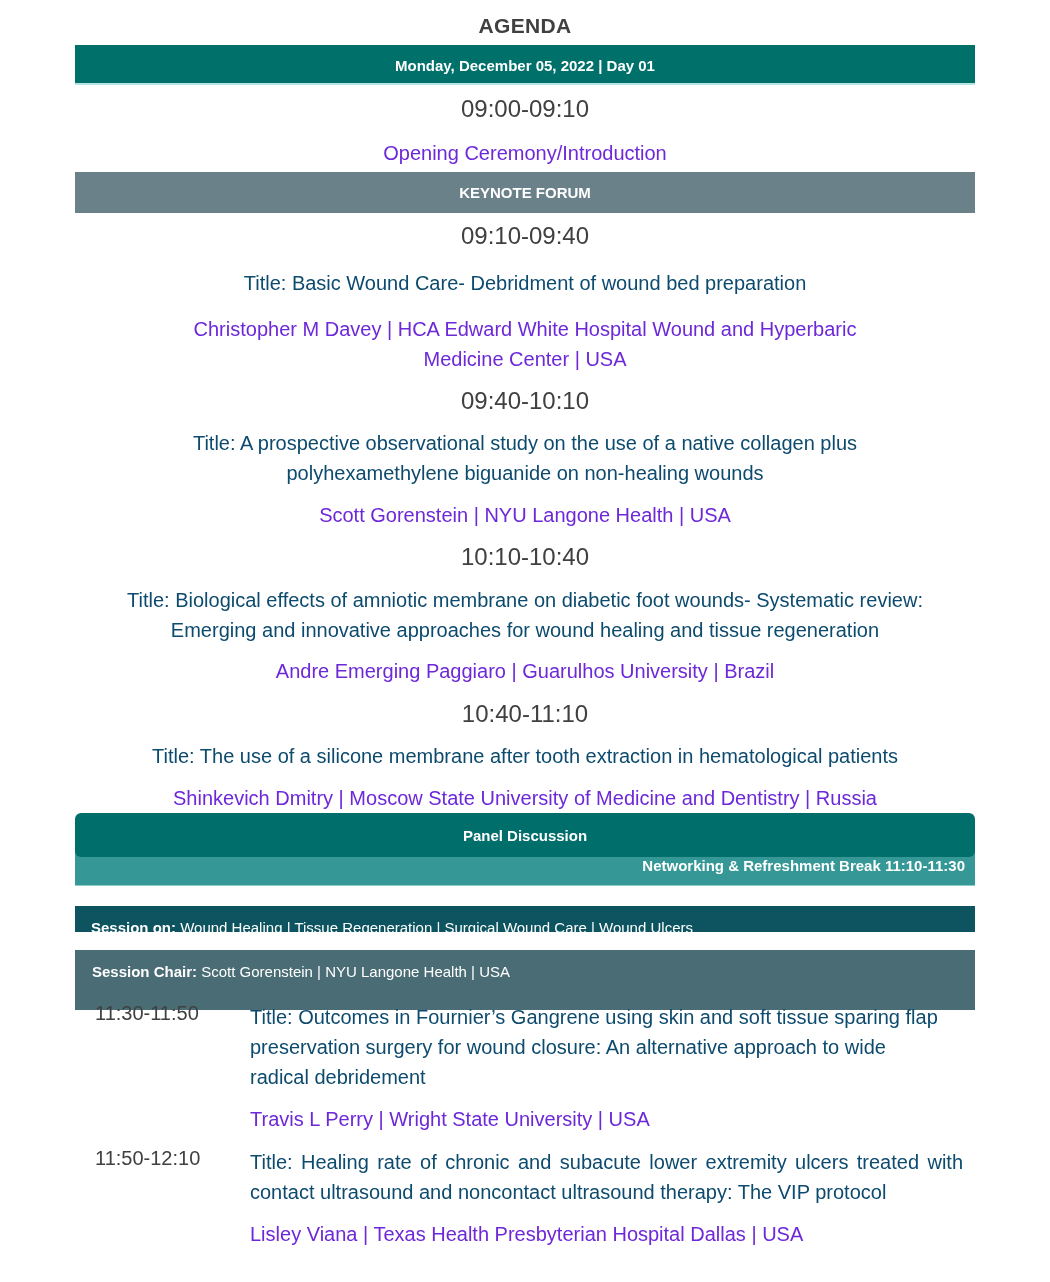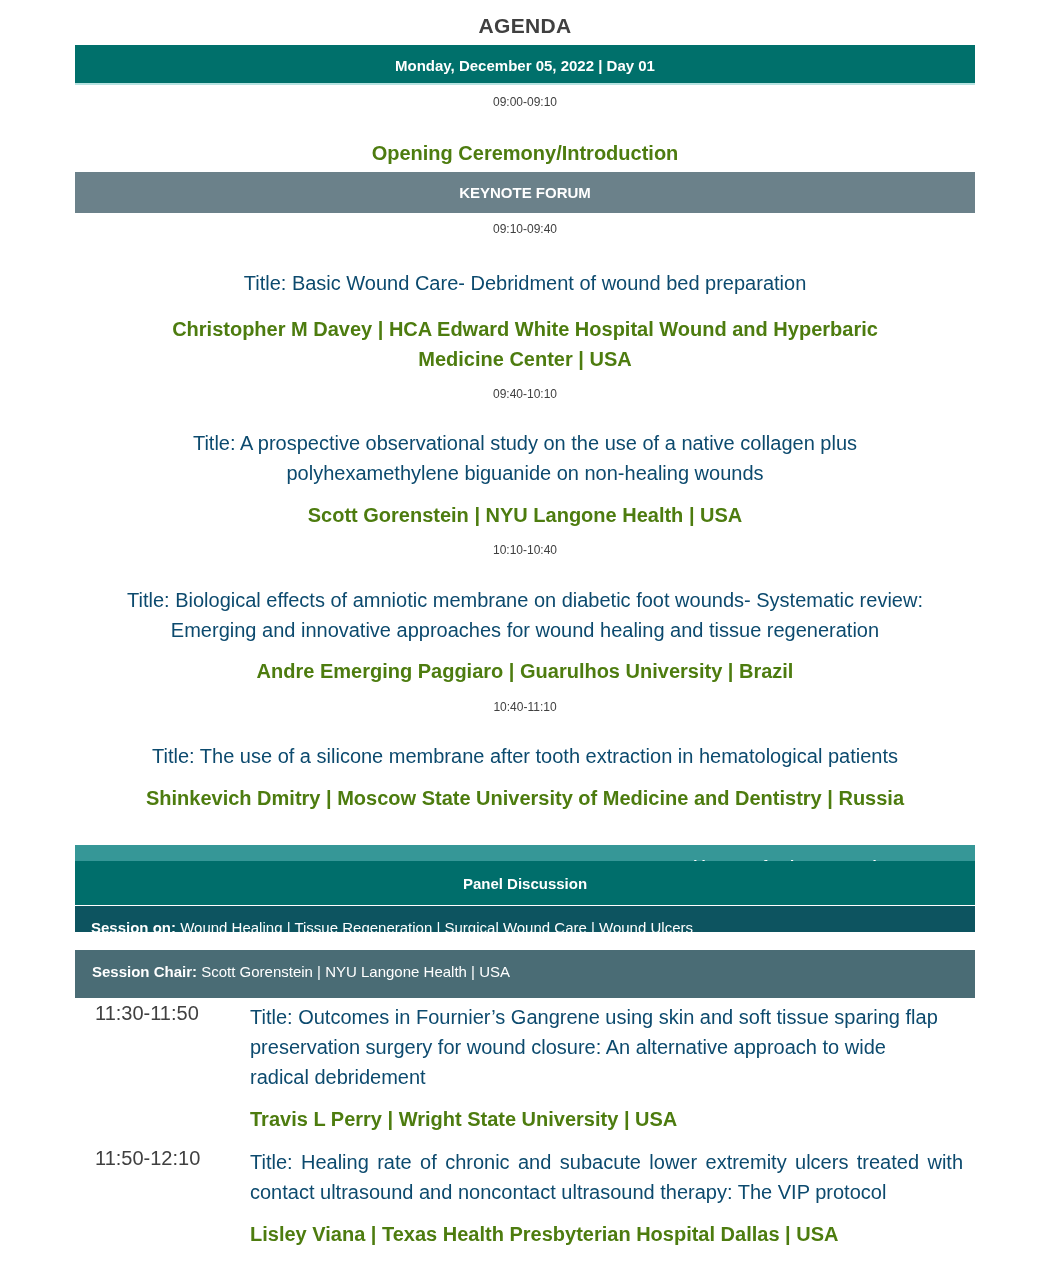--- a/index.html
+++ b/index.html
@@ -16,25 +16,25 @@
     }
     .bar {
       color: #ffffff; font-size: 15px; font-weight: bold; text-align: center;
       box-sizing: border-box;
     }
     .bar-day { background: #00706b; height: 40px; line-height: 42px; border-bottom: 2px solid #b7e3e1; }
     .bar-keynote { background: #6b818a; height: 41px; line-height: 42px; }
     .bar-break { background: #369797; height: 41px; line-height: 42px; text-align: right; padding-right: 10px; border-bottom: 1px solid #8ccccb; }
     .bar-panel { background: #006e6b; height: 44px; line-height: 46px; }
     .bar-session { background: #0d5460; height: 26px; line-height: 44px; text-align: left; padding-left: 16px; font-weight: normal; }
-    .bar-chair { background: #4a6c75; height: 48px; line-height: 44px; text-align: left; padding-left: 17px; font-weight: normal; }
+    .bar-chair { background: #4a6c75; height: 60px; line-height: 44px; text-align: left; padding-left: 17px; font-weight: normal; }
     .bar b { font-weight: bold; }
-    .time { font-size: 12px; color: #404040; }
+    .time { font-size: 24px; color: #404040; }
     .talk-title { font-size: 20px; color: #0c4a6e; line-height: 30px; }
-    .speaker { font-size: 20px; font-weight: bold; color: #4d7c0f; line-height: 30px; }
+    .speaker { font-size: 20px; font-weight: normal; color: #6d28d9; line-height: 30px; }
     .row { position: absolute; left: 0; width: 900px; }
     .panel-item { position: absolute; left: 0; width: 900px; }
     .panel-time { position: absolute; left: 20px; font-size: 20px; color: #404040; }
     .panel-body { position: absolute; left: 175px; width: 713px; }
     .justify { text-align: justify; text-align-last: left; }
   </style>
 </head>
 <body>
 
 <div class="page">
@@ -77,21 +77,21 @@
 
   <div class="row center time" style="top:700px;">10:40-11:10</div>
   <div class="row center talk-title" style="top:741px;">
     <div>Title: The use of a silicone membrane after tooth extraction in hematological patients</div>
   </div>
   <div class="row center speaker" style="top:783px;">
     <div>Shinkevich Dmitry | Moscow State University of Medicine and Dentistry | Russia</div>
   </div>
 
   <div class="row bar bar-break" style="top:819px;margin-top:26px;">Networking &amp; Refreshment Break 11:10-11:30</div>
-  <div class="row bar bar-panel" style="top:861px;">Panel Discussion</div>
+  <div class="row bar bar-panel" style="top:813px;border-radius:6px;">Panel Discussion</div>
   <div class="row bar bar-session" style="top:906px;">
     <b>Session on:</b><span> Wound Healing | Tissue Regeneration | Surgical Wound Care | Wound Ulcers</span>
   </div>
   <div class="row bar bar-chair" style="top:950px;">
     <b>Session Chair:</b><span> Scott Gorenstein | NYU Langone Health | USA</span>
   </div>
 
   <div class="panel-item" style="top:1002px;">
     <div class="panel-time" style="top:0;">11:30-11:50</div>
     <div class="panel-body" style="top:0;">

